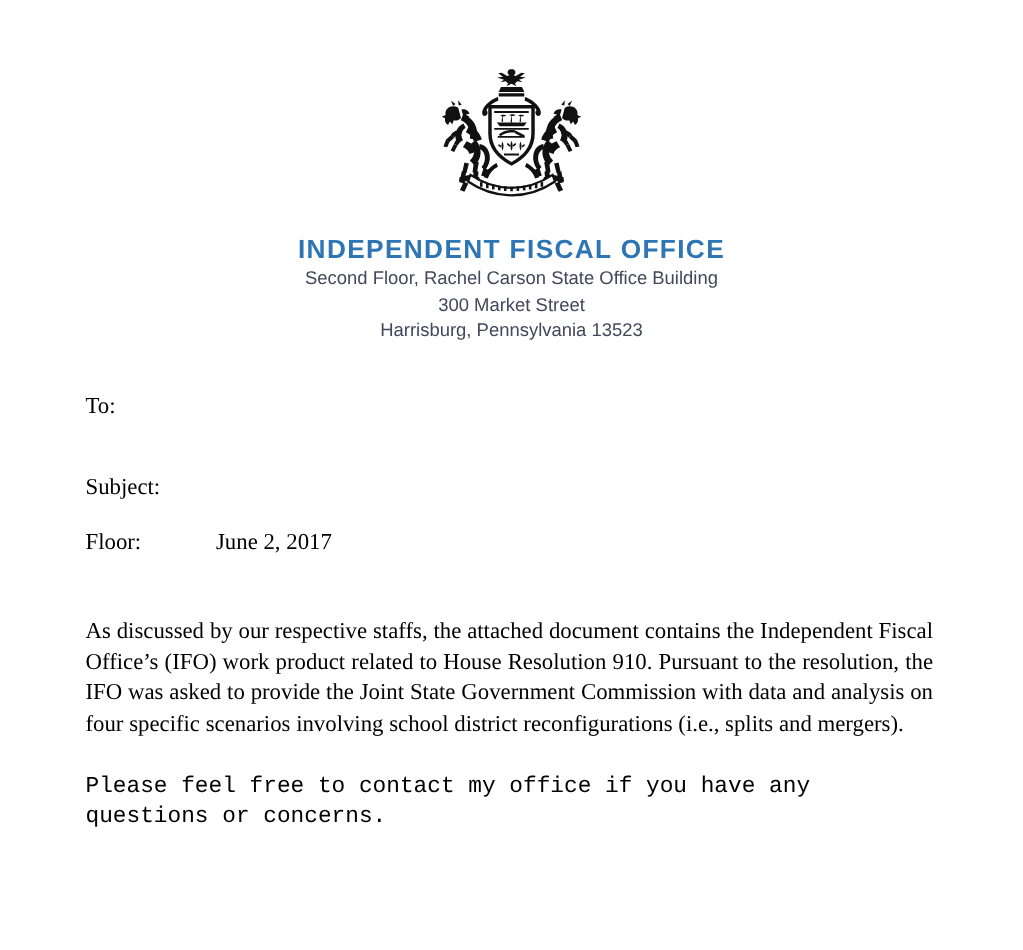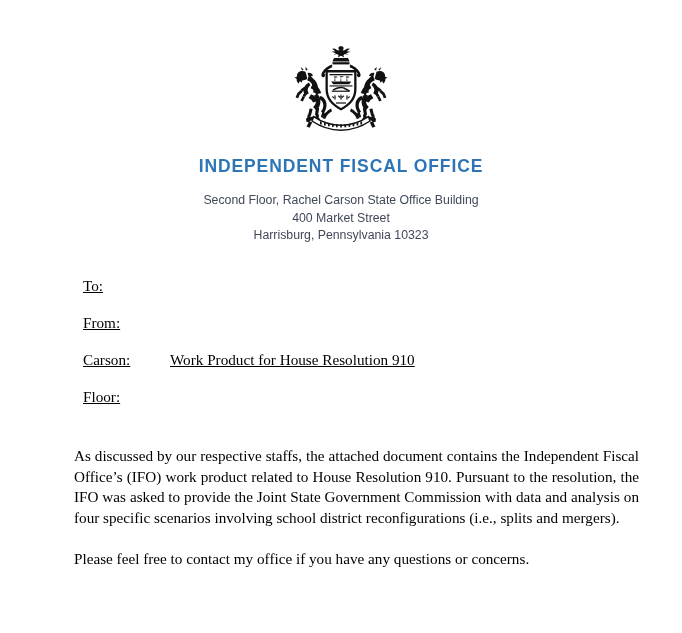--- a/index.html
+++ b/index.html
@@ -35,66 +35,65 @@
     margin-top: 17px;
     font-family: "Liberation Sans", "DejaVu Sans", sans-serif;
     font-weight: bold;
     font-size: 17.5px;
     letter-spacing: 0.9px;
     color: #2E75B6;
     line-height: 1.1;
   }
 
   #address-block {
-    margin-top: 16px;
+    margin-top: 1px;
     font-family: "Liberation Sans", "DejaVu Sans", sans-serif;
     font-size: 12.3px;
     color: #40485A;
     line-height: 1.42;
   }
   #address-block div { white-space: nowrap; }
 
   
   #memo-fields {
     margin-top: 31px;
-    padding-left: 83px;
+    padding-left: 57px;
     padding-right: 60px;
-    text-decoration: underline;
   }
   .memo-row {
     display: flex;
     align-items: flex-start;
     margin-bottom: 17px;
     font-size: 15.2px;
     line-height: 1.33;
   }
   .memo-row:last-child { margin-bottom: 0; }
   .memo-label {
     width: 87px;
     flex: 0 0 87px;
     white-space: nowrap;
   }
   .memo-value { flex: 1 1 auto; }
   .memo-value div { white-space: nowrap; }
 
   
   #body-copy {
     margin-top: 39px;
-    padding-left: 74px;
+    padding-left: 57px;
     width: 565px;
     box-sizing: content-box;
   }
   .body-para {
     font-size: 15.2px;
     line-height: 1.345;
     text-align: justify;
     text-justify: inter-word;
     margin: 0 0 21px 0;
   }
-  .body-para:last-child { margin-bottom: 4px; text-align: left; }
+  .body-para:last-child { margin-bottom: 4px; text-align: left; font-family: Liberation Mono, monospace; }
 </style>
 </head>
 <body>
 
 <div id="letterhead">
 
   <div id="seal-wrap">
     <svg viewBox="0 0 152 98" xmlns="http://www.w3.org/2000/svg" aria-hidden="true">
       <g fill="#111111">
 
@@ -219,45 +218,44 @@
         <rect x="91.6" y="80.4" width="1.7" height="3.1"></rect>
         <rect x="95.4" y="79.4" width="1.7" height="3.1"></rect>
       </g>
     </svg>
   </div>
 
   <div id="org-title">INDEPENDENT FISCAL OFFICE</div>
 
   <div id="address-block">
     <div>Second Floor, Rachel Carson State Office Building</div>
-    <div>400 Market Street</div>
-    <div>Harrisburg, Pennsylvania 10323</div>
+    <div>300 Market Street</div>
+    <div>Harrisburg, Pennsylvania 13523</div>
   </div>
 </div>
 
 <div id="memo-fields">
 
   <div class="memo-row">
     <div class="memo-label">To:</div>
     <div class="memo-value">
     </div>
   </div>
 
   <div class="memo-row">
-    <div class="memo-label">From:</div>
-  </div>
-
-  <div class="memo-row">
-    <div class="memo-label">Carson:</div>
+  </div>
+
+  <div class="memo-row">
+    <div class="memo-label">Subject:</div>
+  </div>
+
+  <div class="memo-row">
+    <div class="memo-label">Floor:</div>
     <div class="memo-value">
-      <div>Work Product for House Resolution 910</div>
+      <div>June 2, 2017</div>
     </div>
-  </div>
-
-  <div class="memo-row">
-    <div class="memo-label">Floor:</div>
   </div>
 </div>
 
 <div id="body-copy">
   <p class="body-para">As discussed by our respective staffs, the attached document contains the Independent Fiscal Office’s (IFO) work product related to House Resolution 910. Pursuant to the resolution, the IFO was asked to provide the Joint State Government Commission with data and analysis on four specific scenarios involving school district reconfigurations (i.e., splits and mergers).</p>
   <p class="body-para">Please feel free to contact my office if you have any questions or concerns.</p>
 </div>
 
 </body></html>

